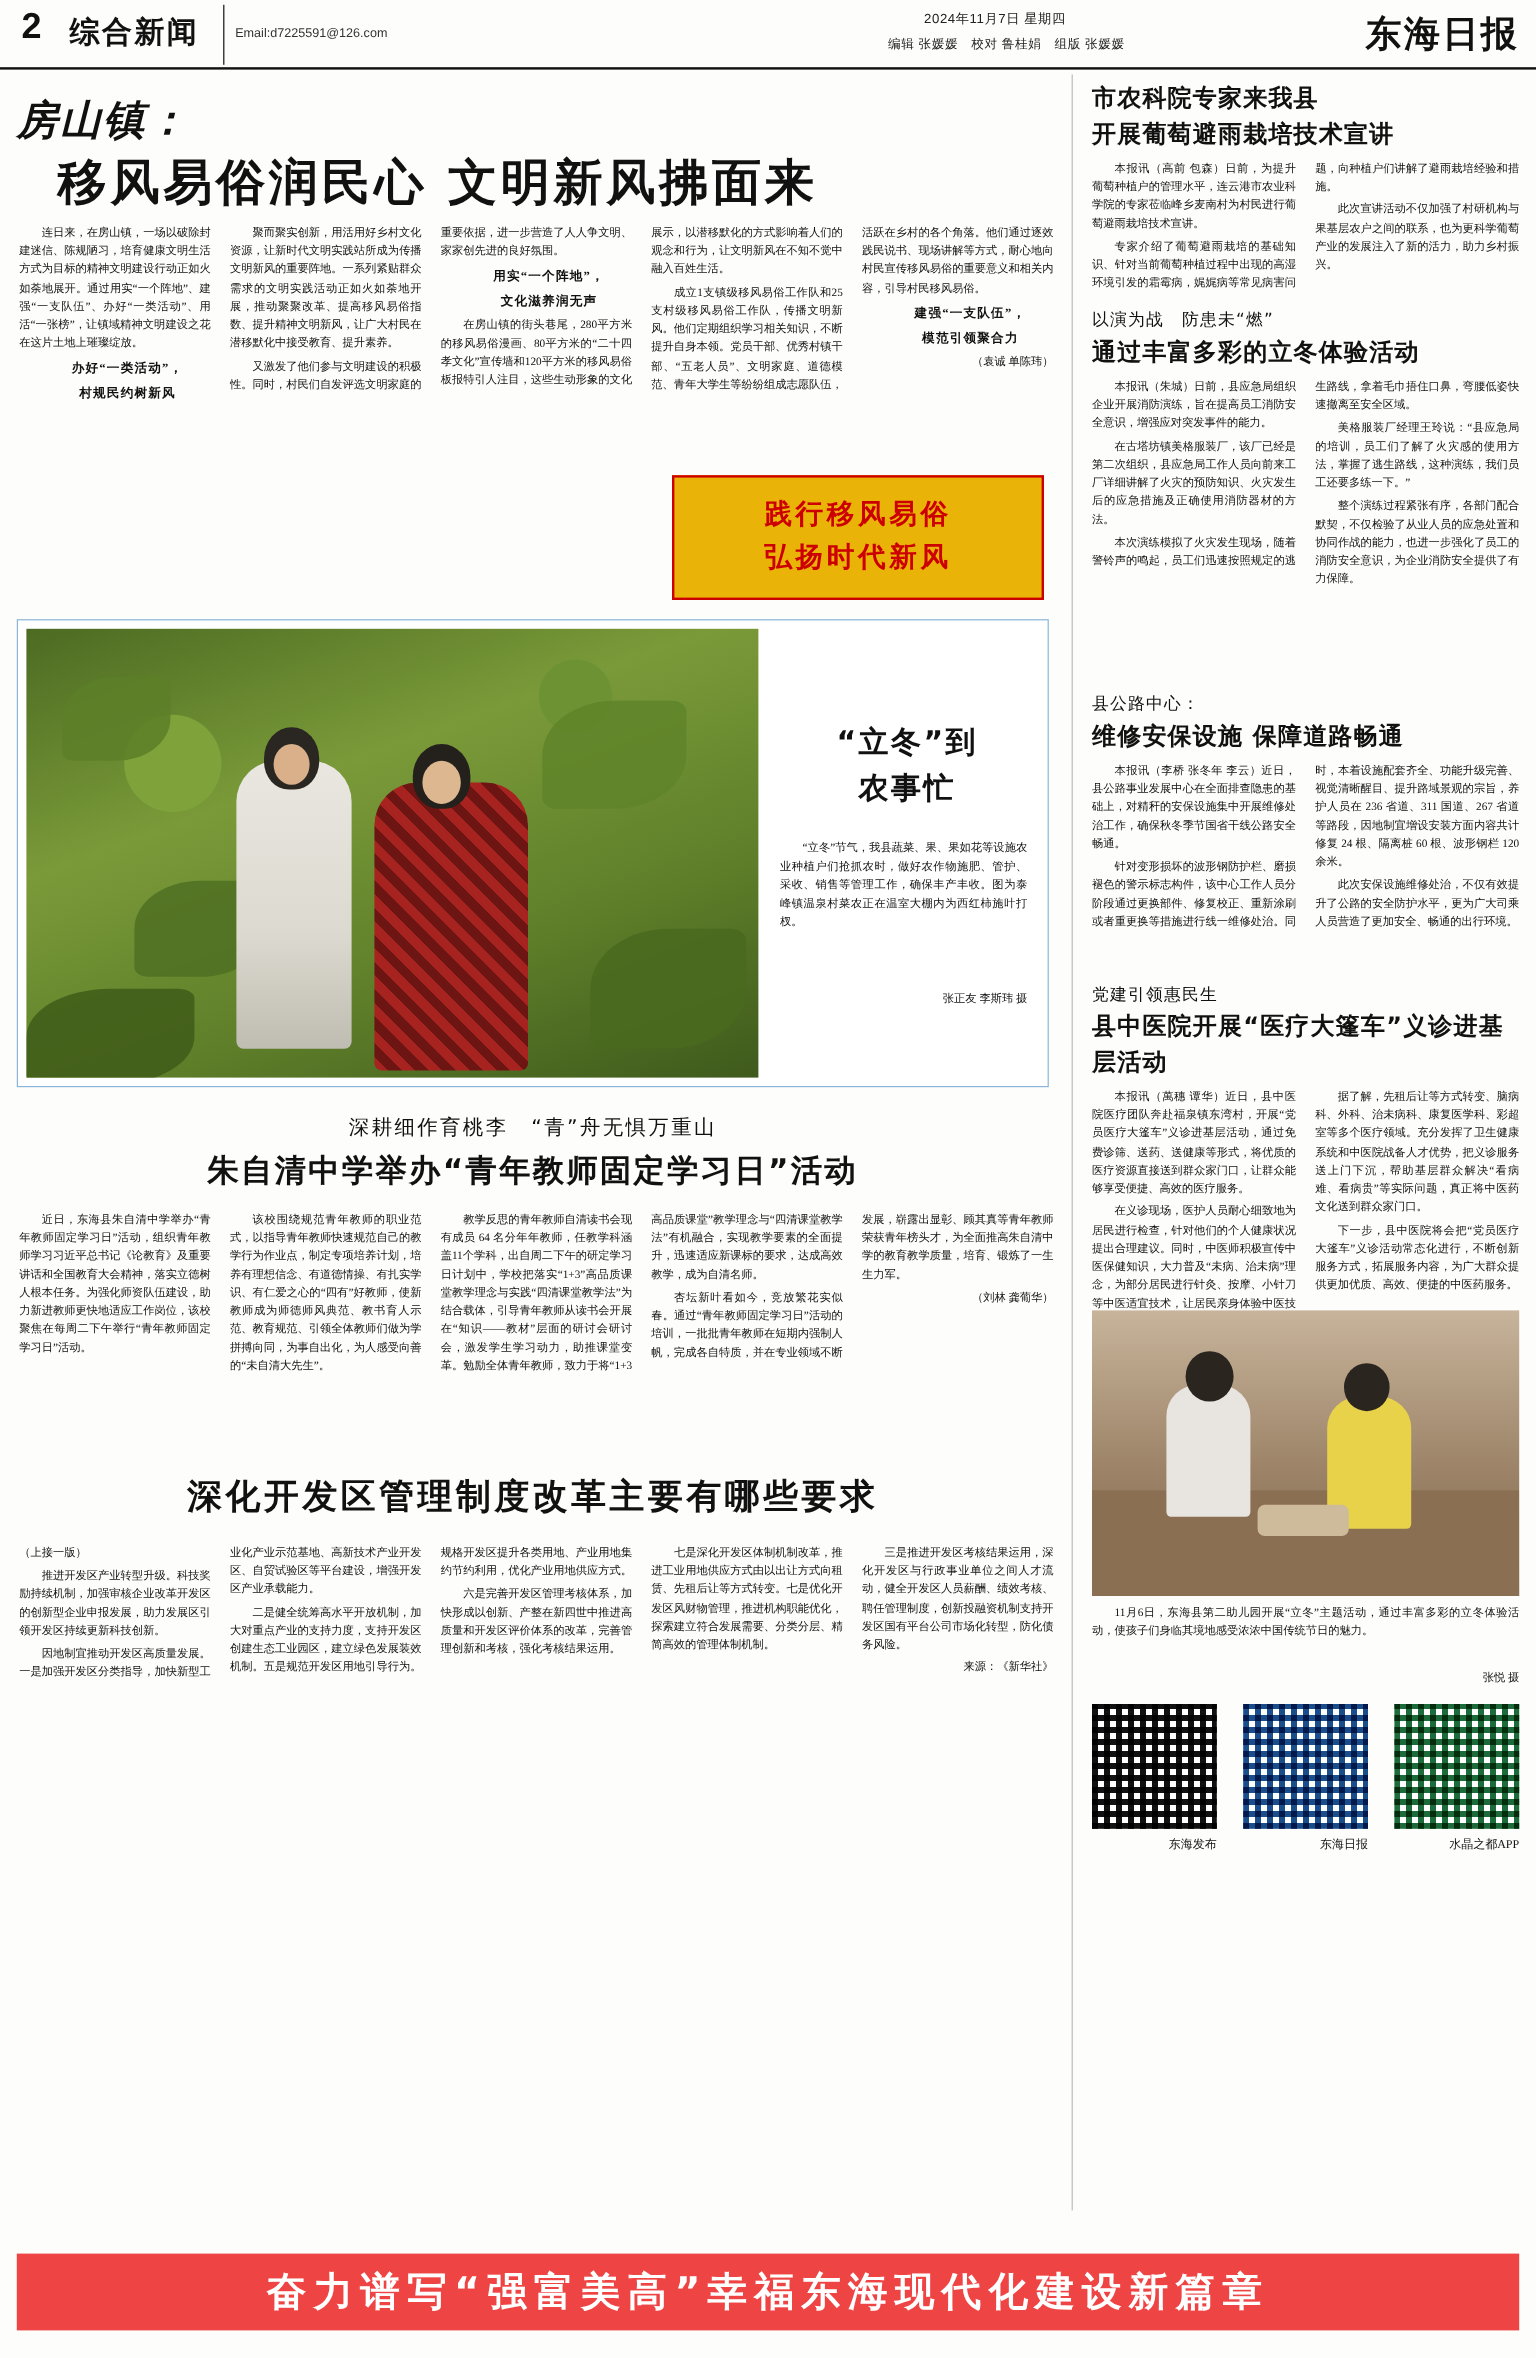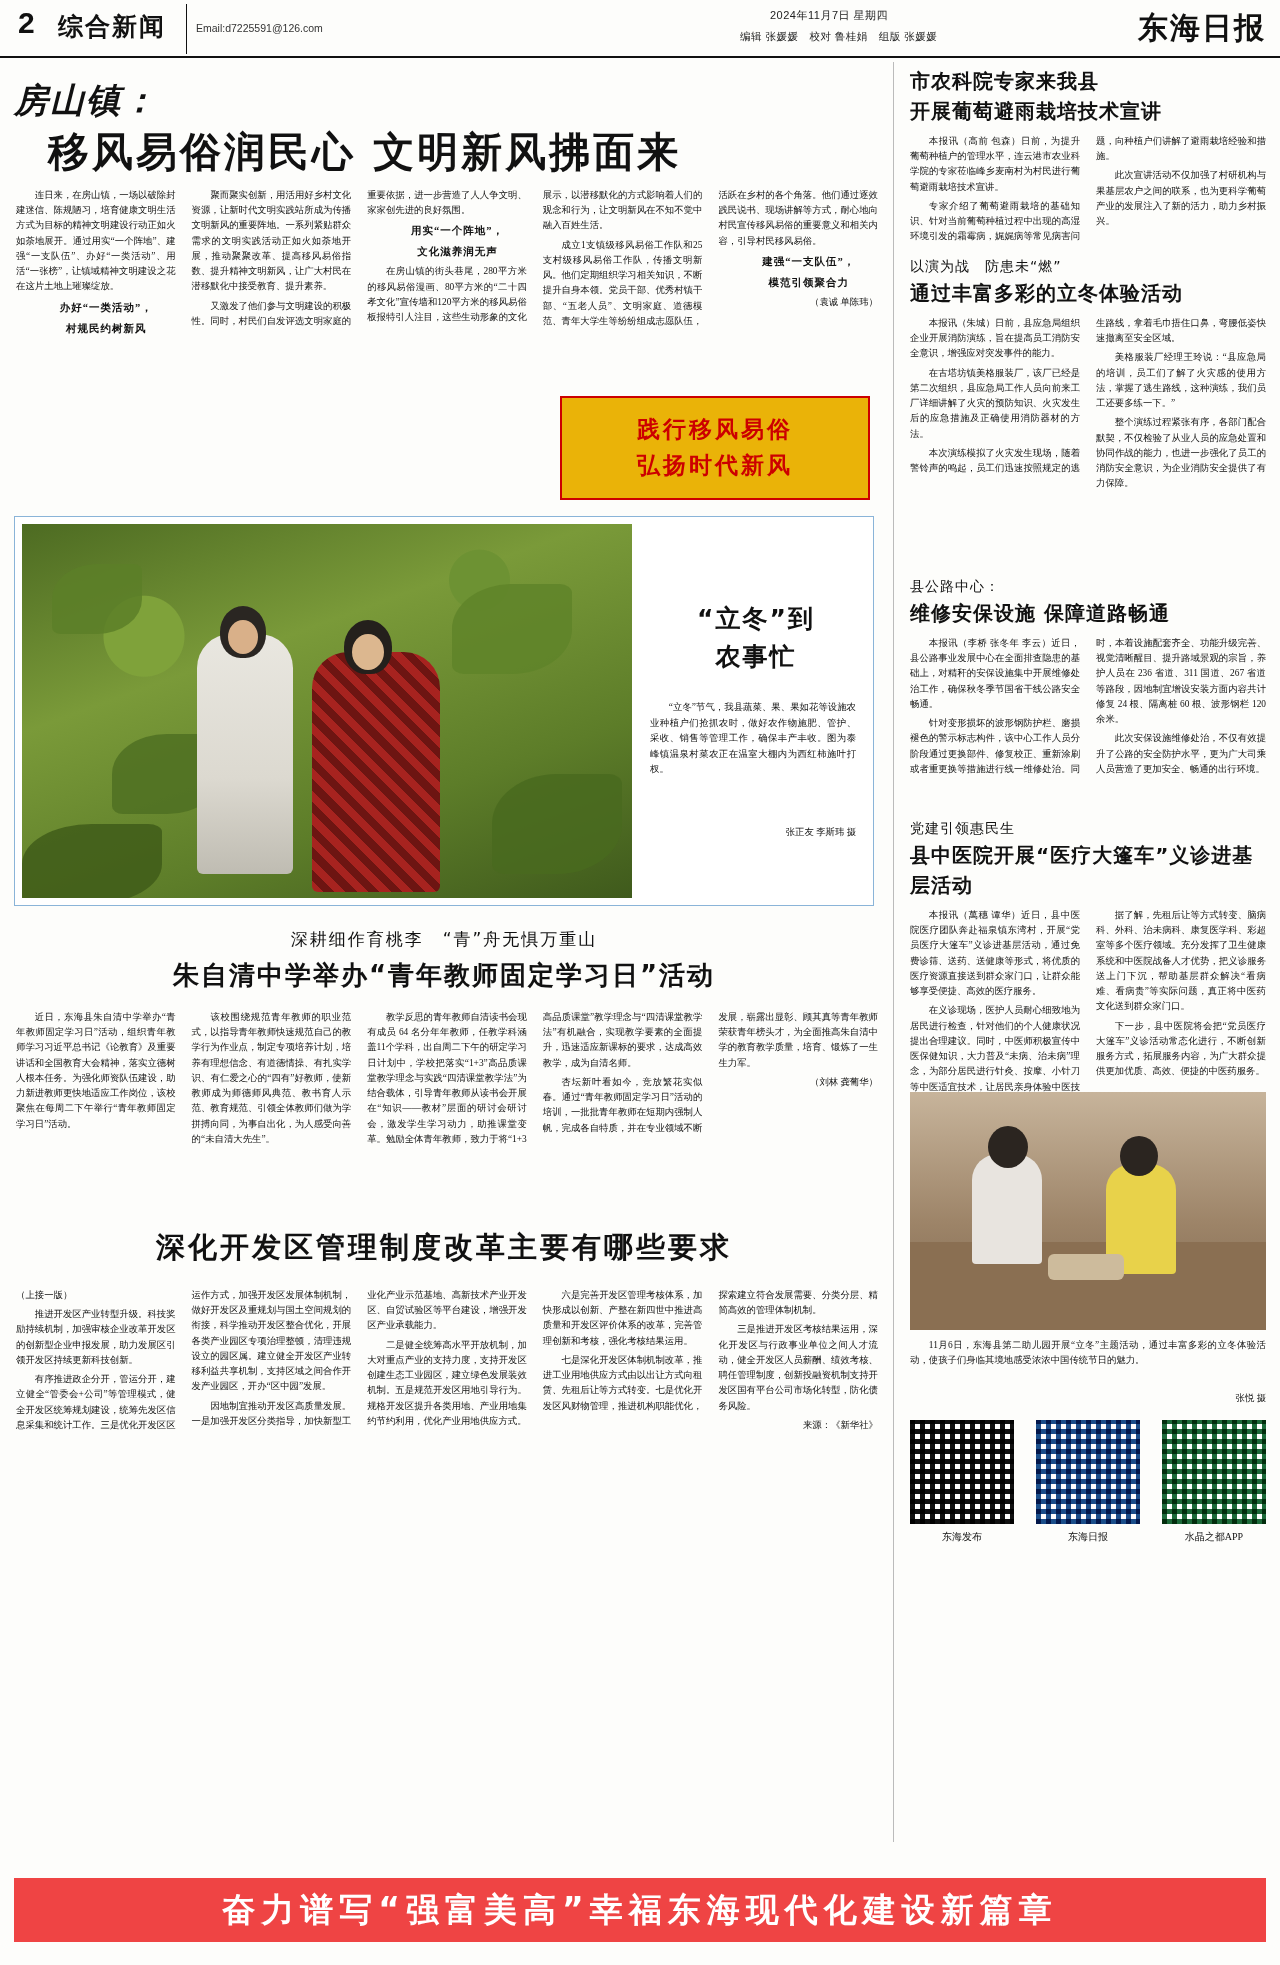--- a/index.html
+++ b/index.html
@@ -199,21 +199,21 @@
   .r-photo-cap{
     position:absolute;left:910px;top:1338px;width:356px;
     font-size:9.4px;line-height:1.6;text-align:justify;
   }
   .r-photo-cap p{margin:0;text-indent:2em;}
   .r-photo-credit{
     position:absolute;left:910px;top:1392px;width:356px;text-align:right;font-size:9.4px;
   }
   
   .qr-wrap{position:absolute;left:910px;top:1420px;width:356px;display:flex;justify-content:space-between;}
-  .qr-item{width:104px;text-align:center;}
+  .qr-item{width:104px;text-align:right;}
   .qr{
     width:104px;height:104px;
     background:
       repeating-linear-gradient(90deg,#111 0 5px,#fff 5px 10px),
       repeating-linear-gradient(0deg,#111 0 5px,#fff 5px 10px);
     background-blend-mode:multiply;
   }
   .qr.blue{filter:none;background:
       repeating-linear-gradient(90deg,#1a4e8a 0 5px,#fff 5px 10px),
       repeating-linear-gradient(0deg,#1a4e8a 0 5px,#fff 5px 10px);
@@ -304,21 +304,20 @@
     <p>该校围绕规范青年教师的职业范式，以指导青年教师快速规范自己的教学行为作业点，制定专项培养计划，培养有理想信念、有道德情操、有扎实学识、有仁爱之心的“四有”好教师，使新教师成为师德师风典范、教书育人示范、教育规范、引领全体教师们做为学拼搏向同，为事自出化，为人感受向善的“未自清大先生”。</p>
     <p>教学反思的青年教师自清读书会现有成员 64 名分年年教师，任教学科涵盖11个学科，出自周二下午的研定学习日计划中，学校把落实“1+3”高品质课堂教学理念与实践“四清课堂教学法”为结合载体，引导青年教师从读书会开展在“知识——教材”层面的研讨会研讨会，激发学生学习动力，助推课堂变革。勉励全体青年教师，致力于将“1+3高品质课堂”教学理念与“四清课堂教学法”有机融合，实现教学要素的全面提升，迅速适应新课标的要求，达成高效教学，成为自清名师。</p>
     <p>杏坛新叶看如今，竞放繁花实似春。通过“青年教师固定学习日”活动的培训，一批批青年教师在短期内强制人帆，完成各自特质，并在专业领域不断发展，崭露出显彰、顾其真等青年教师荣获青年榜头才，为全面推高朱自清中学的教育教学质量，培育、锻炼了一生生力军。</p>
     <p class="sig">（刘林 龚葡华）</p>
   </div>
 
   <div class="dz-title">深化开发区管理制度改革主要有哪些要求</div>
   <div class="dz-body">
     <p style="text-indent:0">（上接一版）</p>
     <p>推进开发区产业转型升级。科技奖励持续机制，加强审核企业改革开发区的创新型企业申报发展，助力发展区引领开发区持续更新科技创新。</p>
-    <p>有序推进政企分开，管运分开，建立健全“管委会+公司”等管理模式，健全开发区统筹规划建设，统筹先发区信息采集和统计工作。三是优化开发区区运作方式，加强开发区发展体制机制，做好开发区及重规划与国土空间规划的衔接，科学推动开发区整合优化，开展各类产业园区专项治理整顿，清理违规设立的园区属。建立健全开发区产业转移利益共享机制，支持区域之间合作开发产业园区，开办“区中园”发展。</p>
     <p>因地制宜推动开发区高质量发展。一是加强开发区分类指导，加快新型工业化产业示范基地、高新技术产业开发区、自贸试验区等平台建设，增强开发区产业承载能力。</p>
     <p>二是健全统筹高水平开放机制，加大对重点产业的支持力度，支持开发区创建生态工业园区，建立绿色发展装效机制。五是规范开发区用地引导行为。规格开发区提升各类用地、产业用地集约节约利用，优化产业用地供应方式。</p>
     <p>六是完善开发区管理考核体系，加快形成以创新、产整在新四世中推进高质量和开发区评价体系的改革，完善管理创新和考核，强化考核结果运用。</p>
     <p>七是深化开发区体制机制改革，推进工业用地供应方式由以出让方式向租赁、先租后让等方式转变。七是优化开发区风财物管理，推进机构职能优化，探索建立符合发展需要、分类分层、精简高效的管理体制机制。</p>
     <p>三是推进开发区考核结果运用，深化开发区与行政事业单位之间人才流动，健全开发区人员薪酬、绩效考核、聘任管理制度，创新投融资机制支持开发区国有平台公司市场化转型，防化债务风险。</p>
     <p class="source">来源：《新华社》</p>
   </div>
 
   <div class="r" style="top:66px;">
     <div class="r-head">市农科院专家来我县</div>

